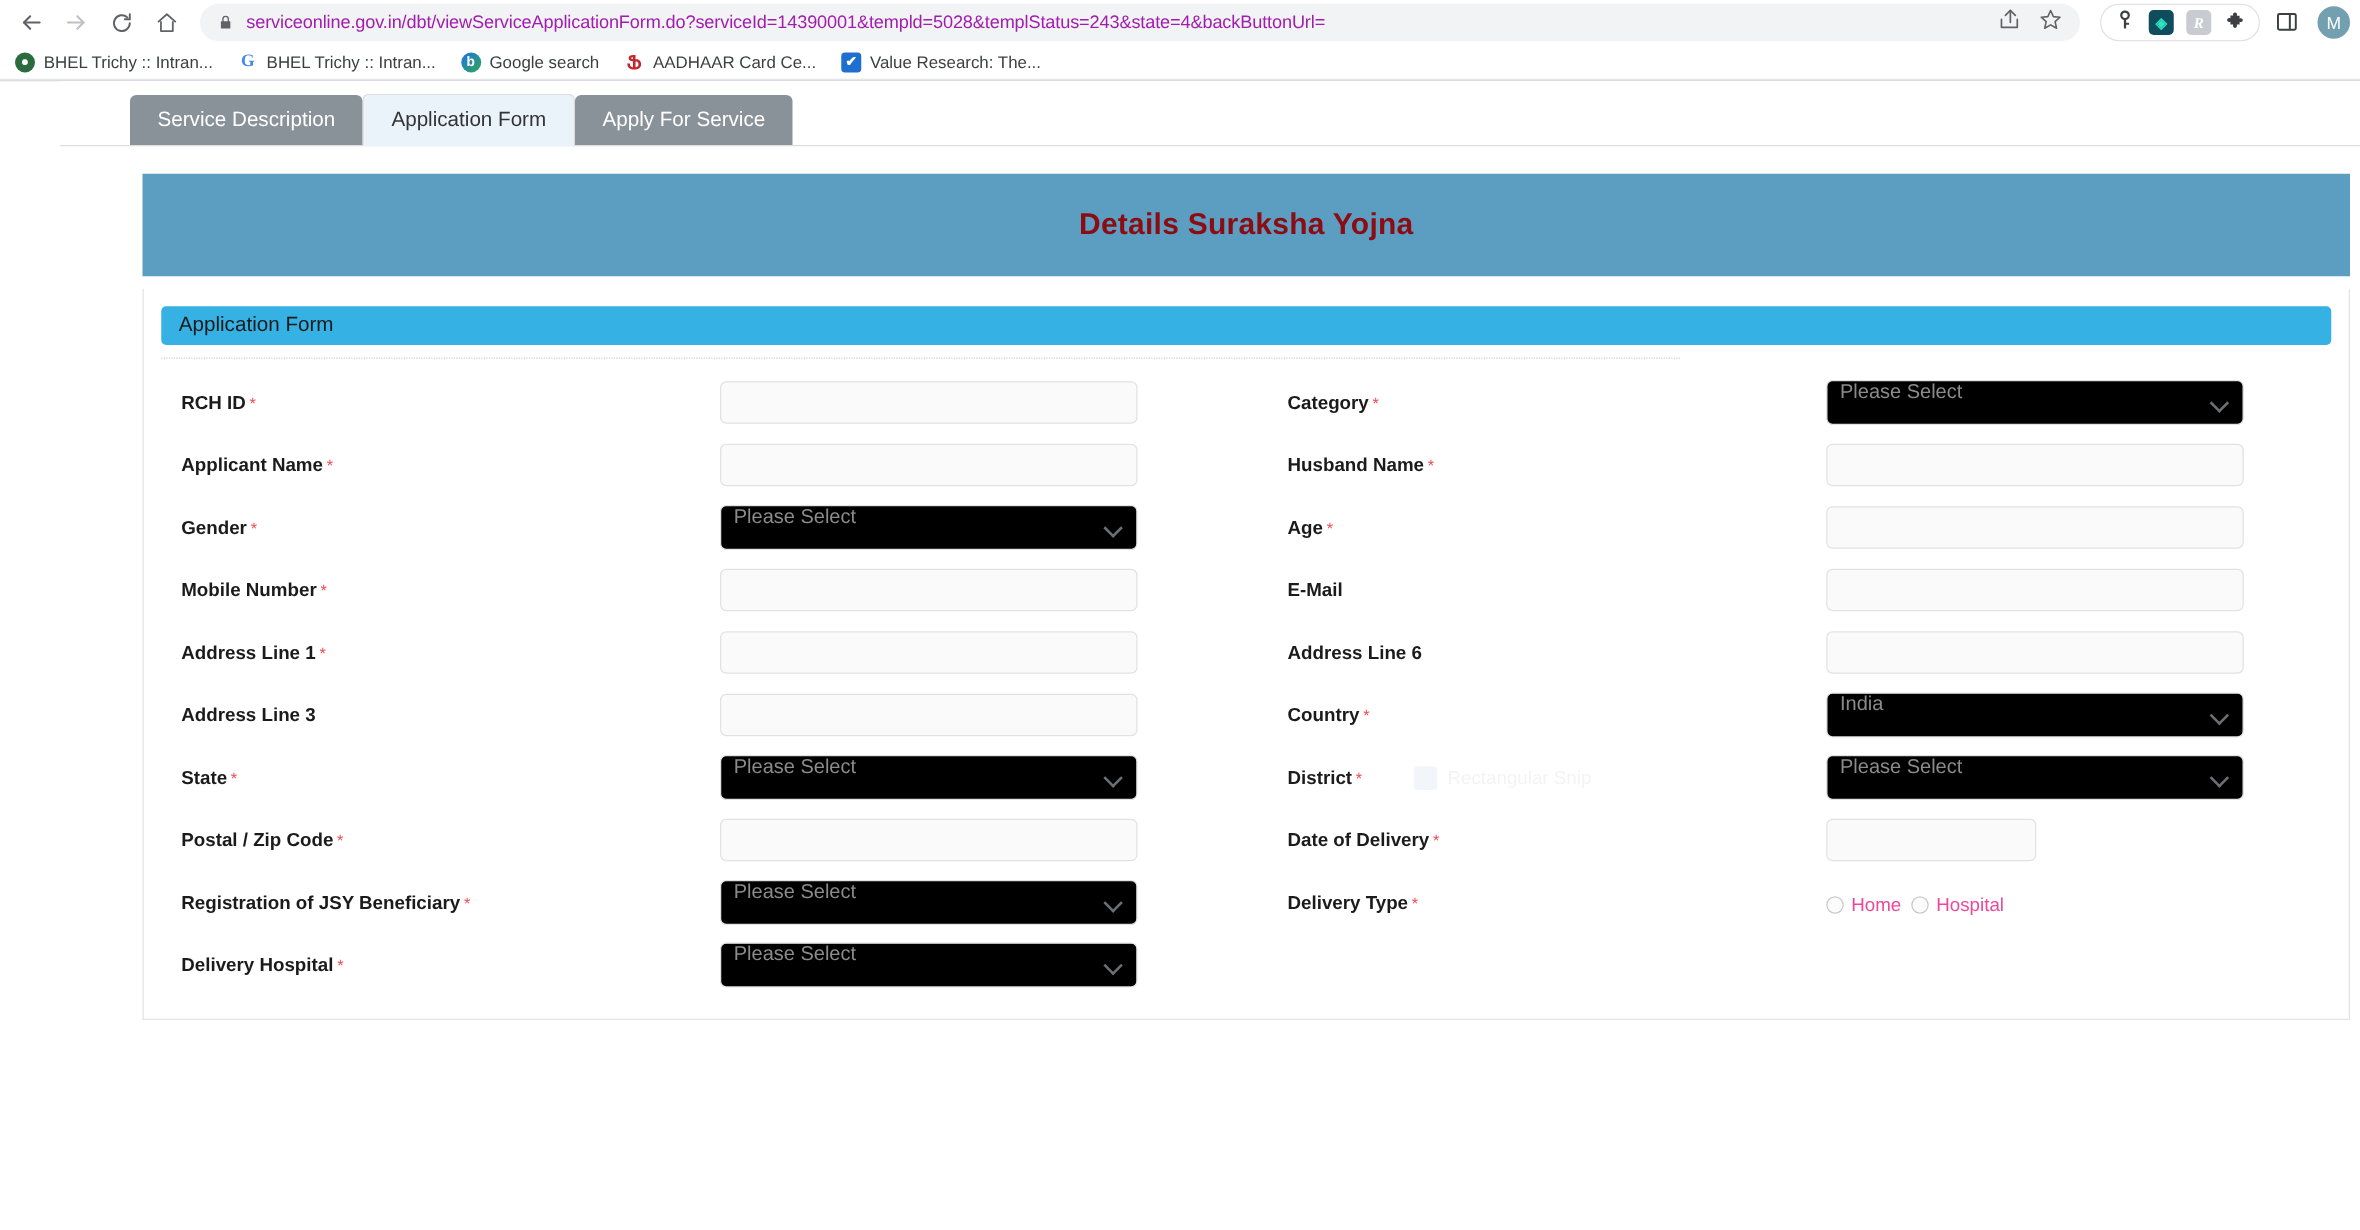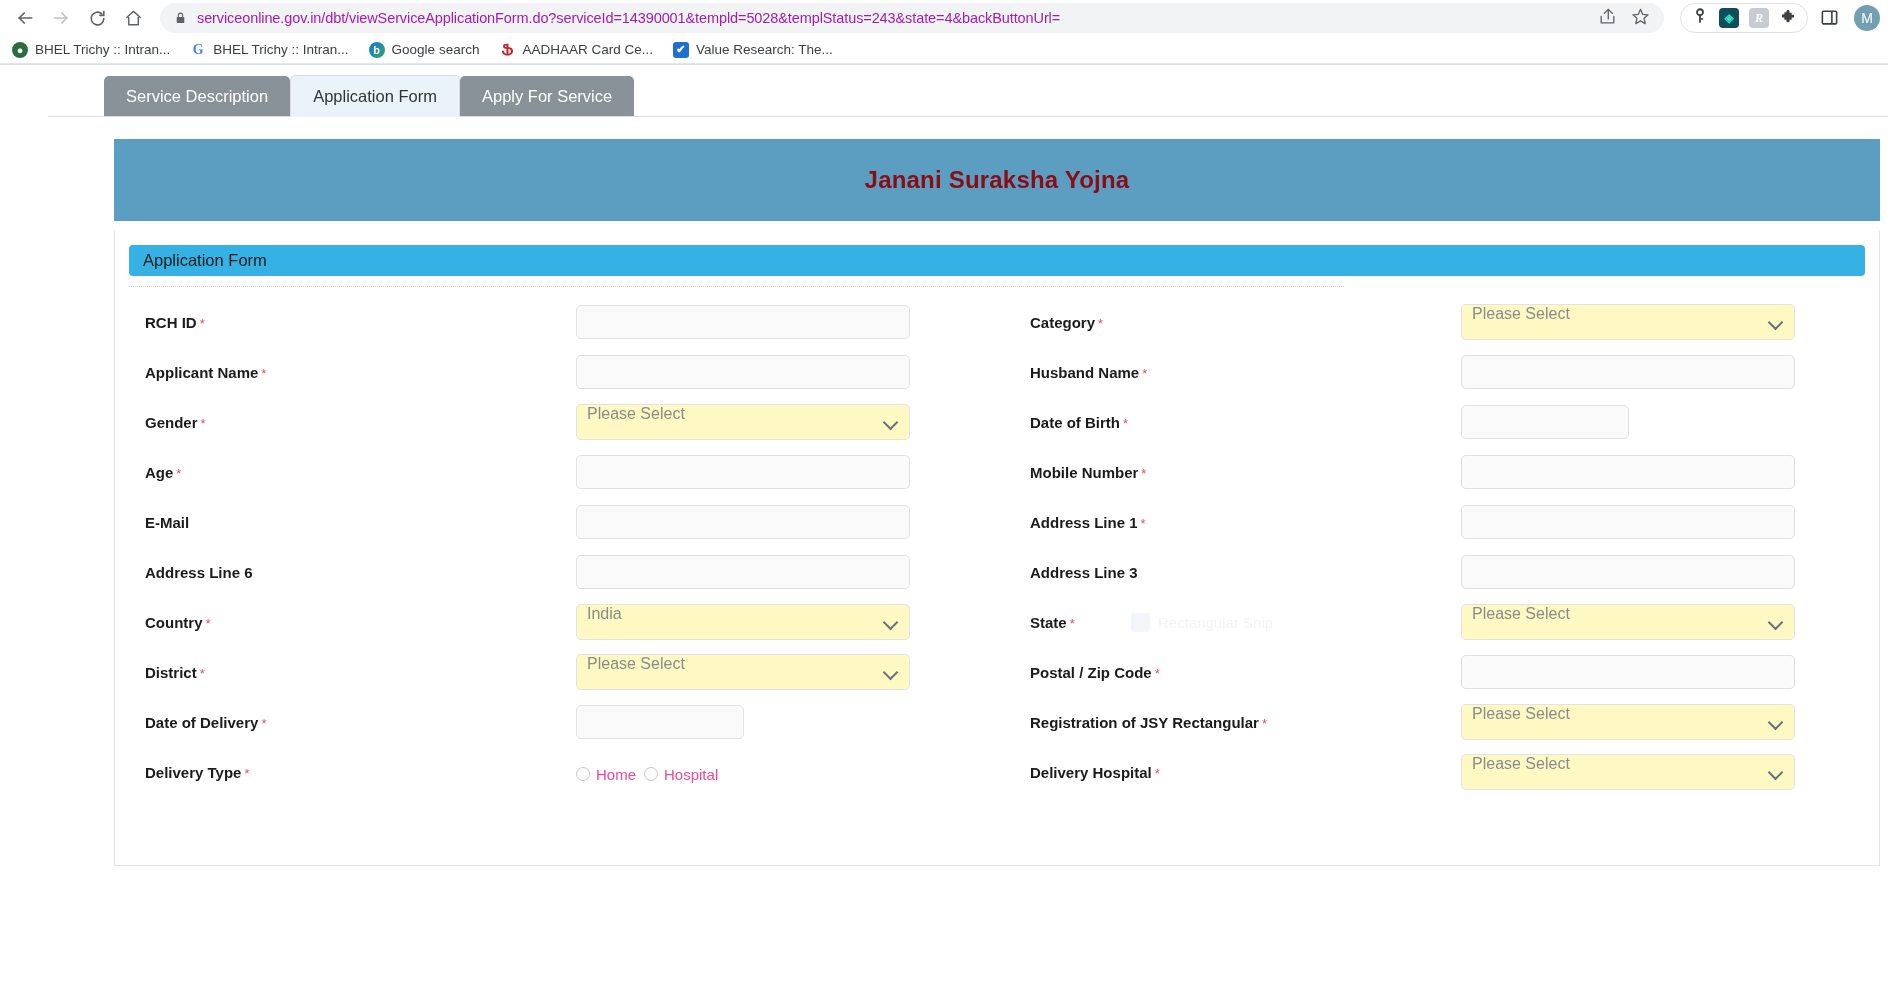--- a/index.html
+++ b/index.html
@@ -233,21 +233,21 @@
     padding: 0 10px;
     outline: none;
     font-family: "Liberation Sans", sans-serif;
   }
   .inp-narrow { width: 168px; }
   .sel {
     width: 334px;
     height: 36px;
     border: 1px solid #e2e2e2;
     border-radius: 5px;
-    background: #fef9c3;
+    background: #000000;
     font-size: 16px;
     color: #8b8b8b;
     padding: 0 10px;
     outline: none;
     appearance: none;
     -webkit-appearance: none;
     position: relative;
     font-family: "Liberation Sans", sans-serif;
   }
   .sel-wrap { position: relative; width: 334px; }
@@ -413,21 +413,21 @@
 
 <div class="page">
 
   <div class="tabs-row">
     <div class="tab tab-inactive">Service Description</div>
     <div class="tab tab-active">Application Form</div>
     <div class="tab tab-inactive">Apply For Service</div>
   </div>
 
   <div class="title-banner">
-    <h1>Janani Suraksha Yojna</h1>
+    <h1>Details Suraksha Yojna</h1>
   </div>
 
   <div class="form-card">
     <div class="section-bar">Application Form</div>
     <div class="dotted-sep"></div>
 
     <div class="grid">
 
       <div class="field-row">
         <div class="field-label"><span>RCH ID</span><span class="req">*</span></div>
@@ -450,24 +450,20 @@
       </div>
 
       <div class="field-row">
         <div class="field-label"><span>Gender</span><span class="req">*</span></div>
         <div class="field-control">
             <div class="sel-wrap"><div class="sel">Please Select</div><span></span></div>
           </div>
       </div>
 
       <div class="field-row">
-        <div class="field-label"><span>Date of Birth</span><span class="req">*</span></div>
-        <div class="field-control"><input class="inp inp-narrow" type="text" value="" style=""></div>
-      </div>
-      <div class="field-row">
         <div class="field-label"><span>Age</span><span class="req">*</span></div>
         <div class="field-control"><input class="inp" type="text" value="" style=""></div>
       </div>
 
       <div class="field-row">
         <div class="field-label"><span>Mobile Number</span><span class="req">*</span></div>
         <div class="field-control"><input class="inp" type="text" value="" style=""></div>
       </div>
       <div class="field-row">
         <div class="field-label">E-Mail</div>
@@ -510,21 +506,21 @@
       <div class="field-row">
         <div class="field-label"><span>Postal / Zip Code</span><span class="req">*</span></div>
         <div class="field-control"><input class="inp" type="text" value="" style=""></div>
       </div>
       <div class="field-row">
         <div class="field-label"><span>Date of Delivery</span><span class="req">*</span></div>
         <div class="field-control"><input class="inp inp-narrow" type="text" value="" style=""></div>
       </div>
 
       <div class="field-row">
-        <div class="field-label"><span>Registration of JSY Rectangular</span><span class="req">*</span></div>
+        <div class="field-label"><span>Registration of JSY Beneficiary</span><span class="req">*</span></div>
         <div class="field-control">
             <div class="sel-wrap"><div class="sel">Please Select</div><span></span></div>
           </div>
       </div>
       <div class="field-row">
         <div class="field-label"><span>Delivery Type</span><span class="req">*</span></div>
         <div class="field-control">
           <div class="radio-group">
             <span class="radio-item">
               <span class="radio-dot"></span>

